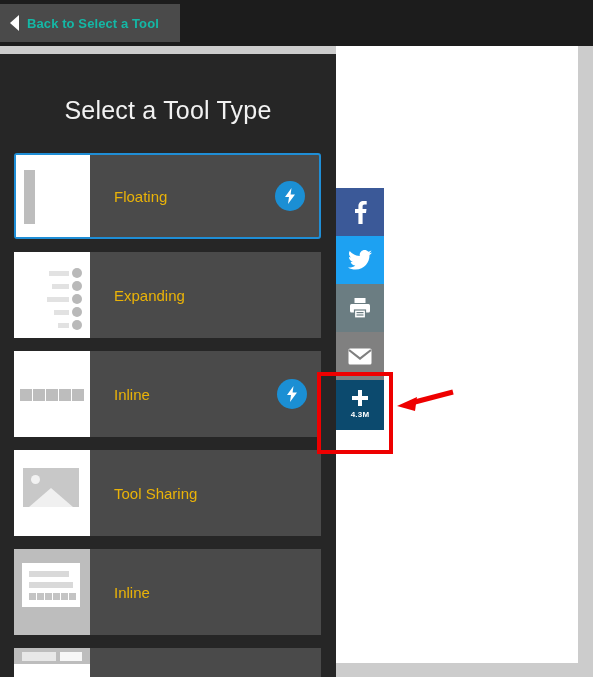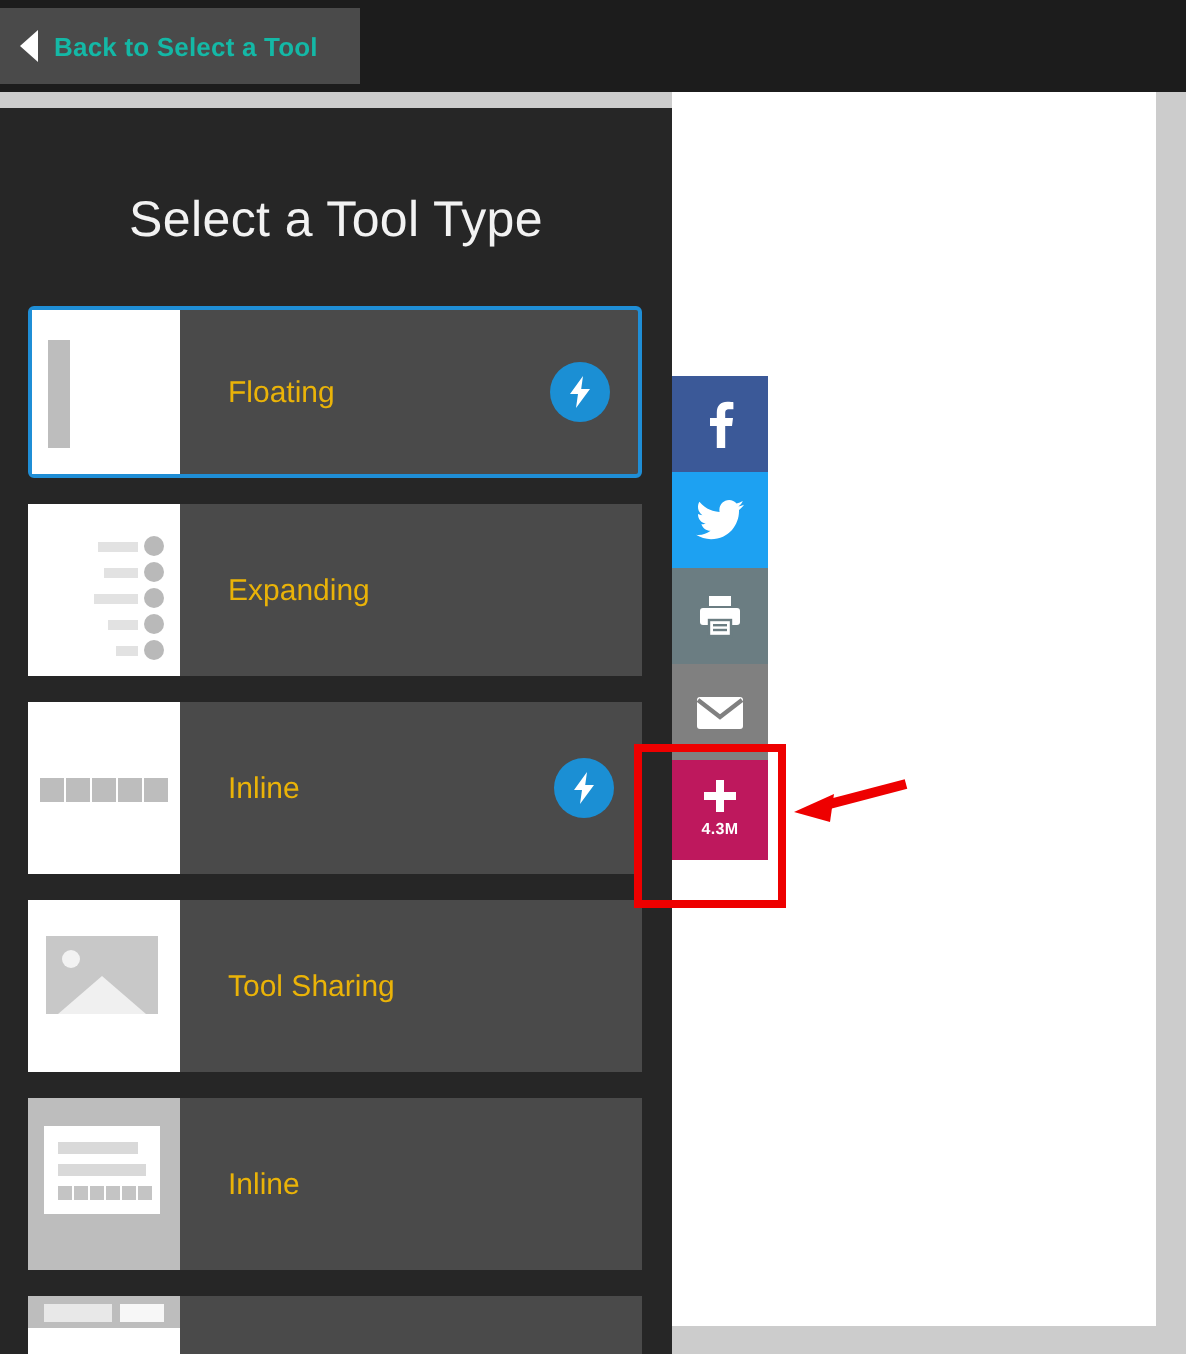--- a/index.html
+++ b/index.html
@@ -374,21 +374,21 @@
       </svg>
     </div>
 
     <div class="social-btn" style="background:#808080">
       <svg width="24" height="17" viewBox="0 0 24 17">
         <rect x="0.5" y="0.5" width="23" height="16" rx="1.5" fill="#ffffff"></rect>
         <path d="M1 2 L12 10.5 L23 2" fill="none" stroke="#808080" stroke-width="2.2"></path>
       </svg>
     </div>
 
-    <div class="social-btn share-plus" style="background:#be185d">
+    <div class="social-btn share-plus" style="background:#0c4a6e">
       <svg width="18" height="18" viewBox="0 0 18 18">
         <rect x="7" y="1" width="4" height="16" fill="#ffffff"></rect>
         <rect x="1" y="7" width="16" height="4" fill="#ffffff"></rect>
       </svg>
       <span class="share-count">4.3M</span>
     </div>
 
   </div>
 </div>
 

